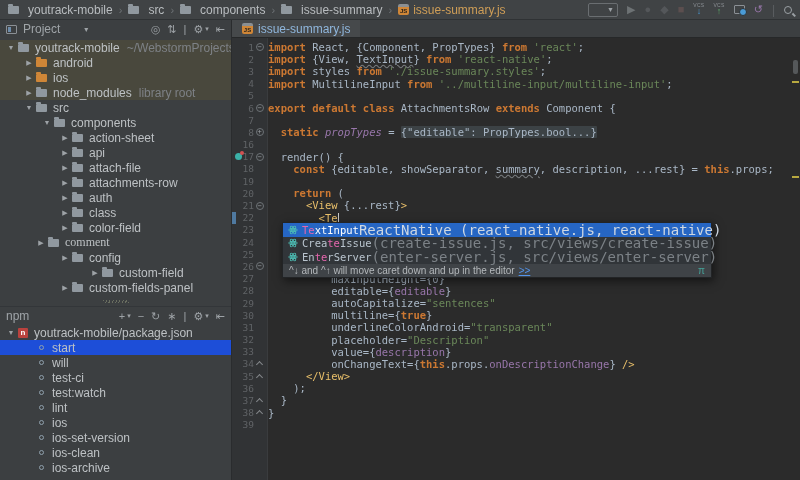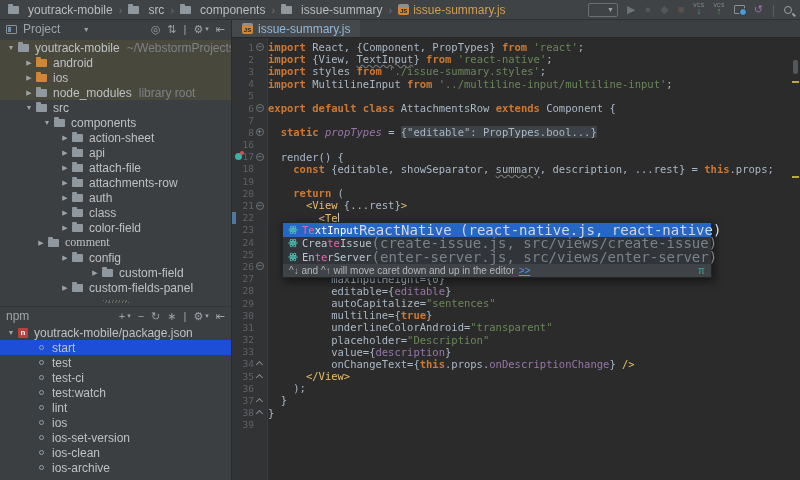--- a/index.html
+++ b/index.html
@@ -287,21 +287,21 @@
           <span class="arr">▼</span>
           <span class="ni">n</span>
           <span class="lbl">youtrack-mobile/package.json</span>
         </div>
         <div class="row nsel">
           <span class="nb"></span>
           <span class="lbl">start</span>
         </div>
         <div class="row">
           <span class="nb"></span>
-          <span class="lbl">test</span>
+          <span class="lbl">will</span>
         </div>
         <div class="row">
           <span class="nb"></span>
           <span class="lbl">test-ci</span>
         </div>
         <div class="row">
           <span class="nb"></span>
           <span class="lbl">test:watch</span>
         </div>
         <div class="row">

